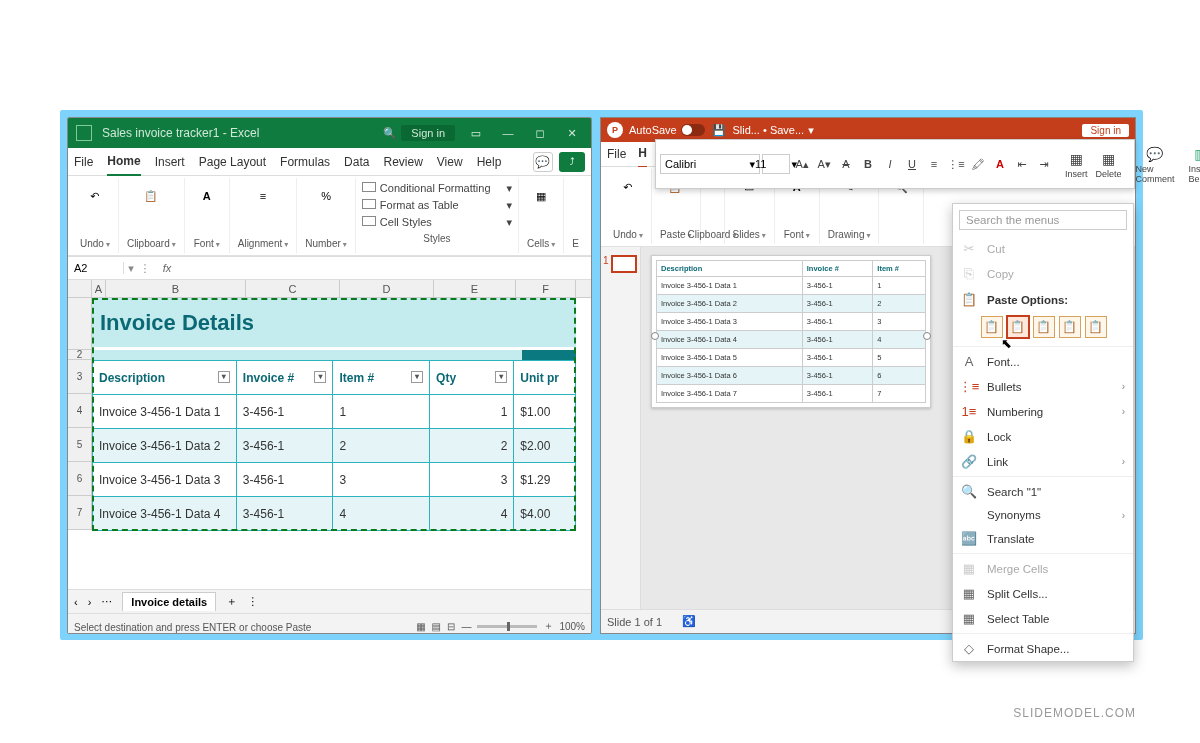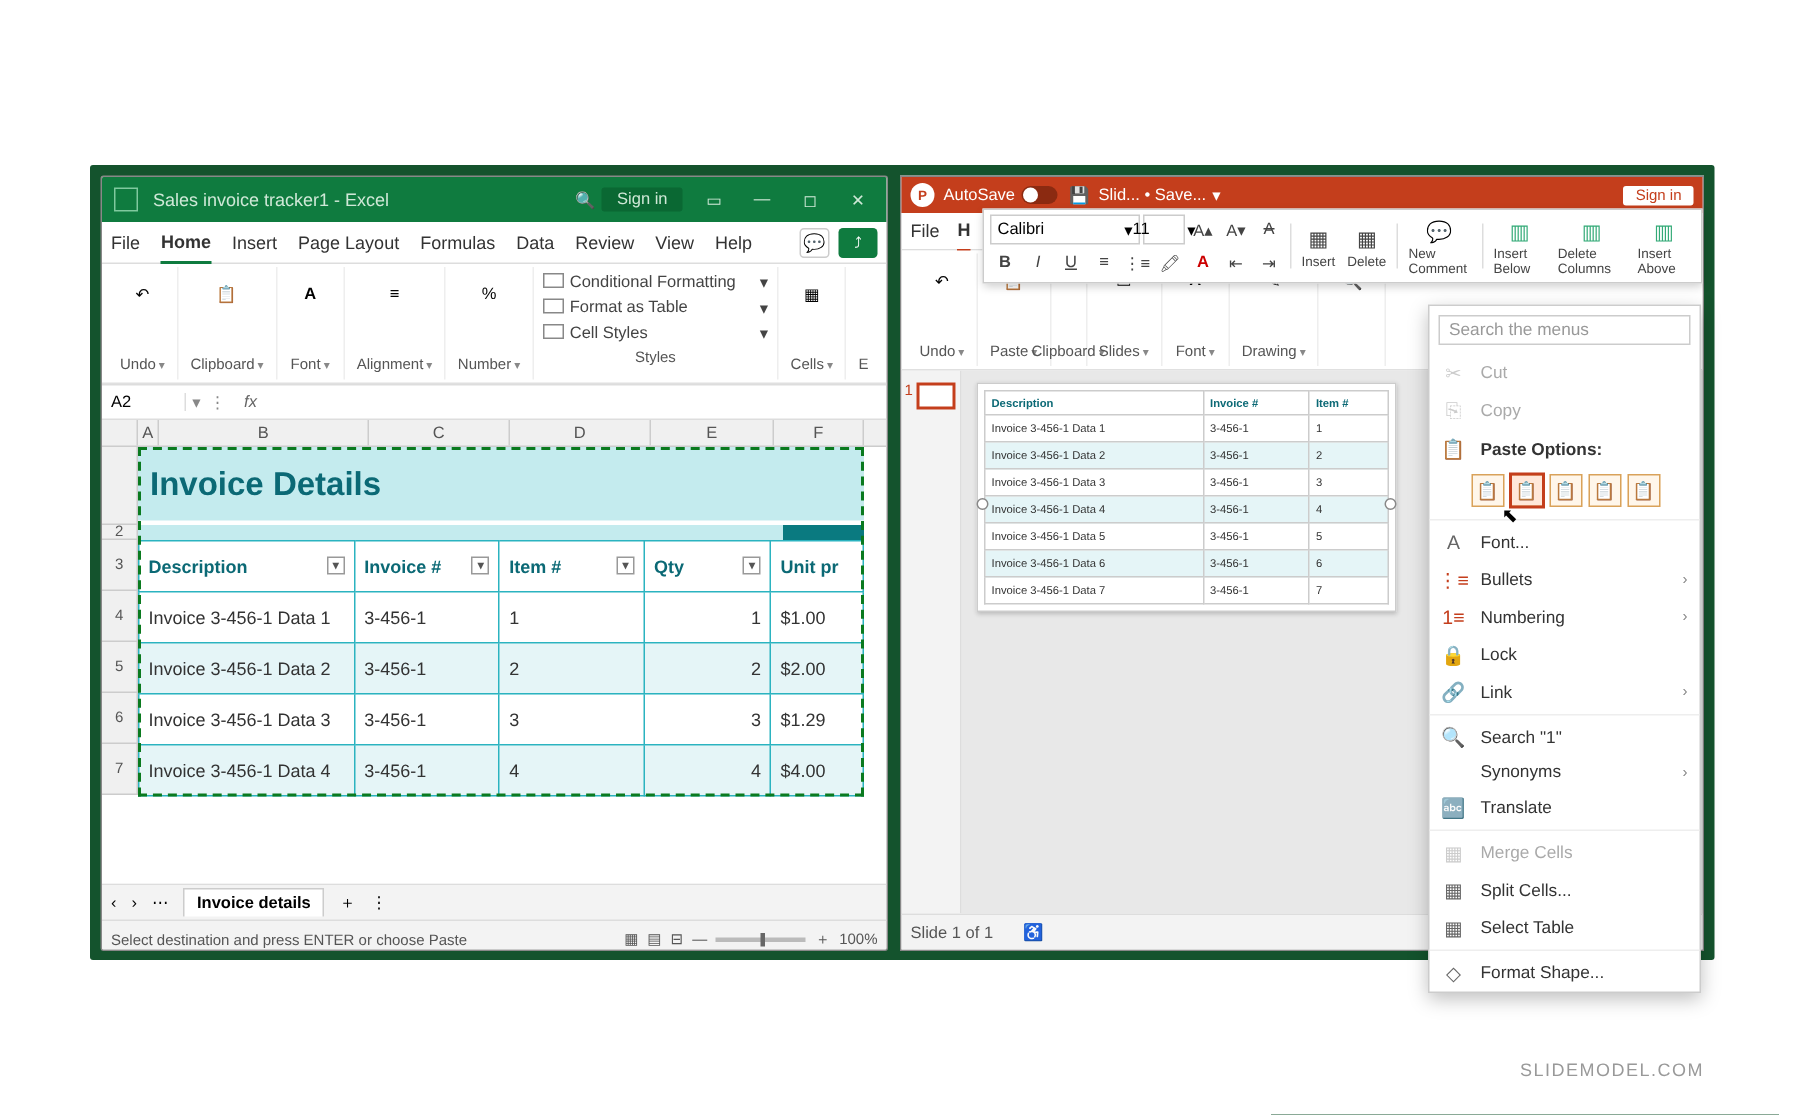--- a/index.html
+++ b/index.html
@@ -1,17 +1,17 @@
 <!DOCTYPE html>
 <html><head>
 <meta charset="utf-8">
 <style>
 * { box-sizing: border-box; margin: 0; padding: 0; }
 body { font-family: 'Segoe UI', Arial, sans-serif; font-size: 11px; background: #fff; width: 1200px; height: 743px; position: relative; }
-.outer-frame { position: absolute; left: 60px; top: 110px; width: 1083px; height: 530px; background: #14532d; border-radius: 2px; }
+.outer-frame { position: absolute; left: 60px; top: 110px; width: 1083px; height: 530px; background: #7dd3fc; border-radius: 2px; }
 
 
 .excel-win { position: absolute; left: 7px; top: 7px; width: 525px; height: 517px; background: #f3f3f3; border: 1px solid #888; border-radius: 2px; display: flex; flex-direction: column; overflow: hidden; }
 .excel-titlebar { height: 30px; background: #0f7b3f; color: #fff; display: flex; align-items: center; padding: 0 8px; font-size: 12px; }
 .excel-titlebar .icon { width: 16px; height: 16px; margin-right: 10px; border: 1.5px solid #7fc99e; }
 .excel-titlebar .title { color: #cfe8d7; }
 .titlebar-spacer { flex: 1; }
 .tb-btn { width: 22px; height: 22px; display: flex; align-items: center; justify-content: center; color: #cfe8d7; margin-left: 10px; font-size: 11px; }
 .signin-btn { background: #0a6833; padding: 2px 10px; color: #cfe8d7; border-radius: 2px; font-size: 11px; }
 .tabs-row { height: 28px; background: #fff; border-bottom: 1px solid #ddd; display: flex; align-items: center; padding: 0 6px; gap: 14px; font-size: 12px; }
@@ -421,21 +421,21 @@
       <span style="margin-left:auto;display:flex;align-items:center;gap:8px">
         <span>≡<span>Notes</span></span>
         <span>▭</span>
         <span>▦</span>
         <span>▤</span>
       </span>
     </div>
   </div>
 
   <div class="mini-toolbar">
-    <div style="display:flex;flex-direction:column;gap:2px">
+    <div style="display:flex;flex-direction:row;gap:2px">
       <div style="display:flex;gap:2px;align-items:center">
         <span class="mt-font">
             <span>Calibri</span>
             <span>▾</span>
           </span>
         <span class="mt-size">
             <span>11</span>
             <span>▾</span>
           </span>
         <span class="mt-btn">A▴</span>

